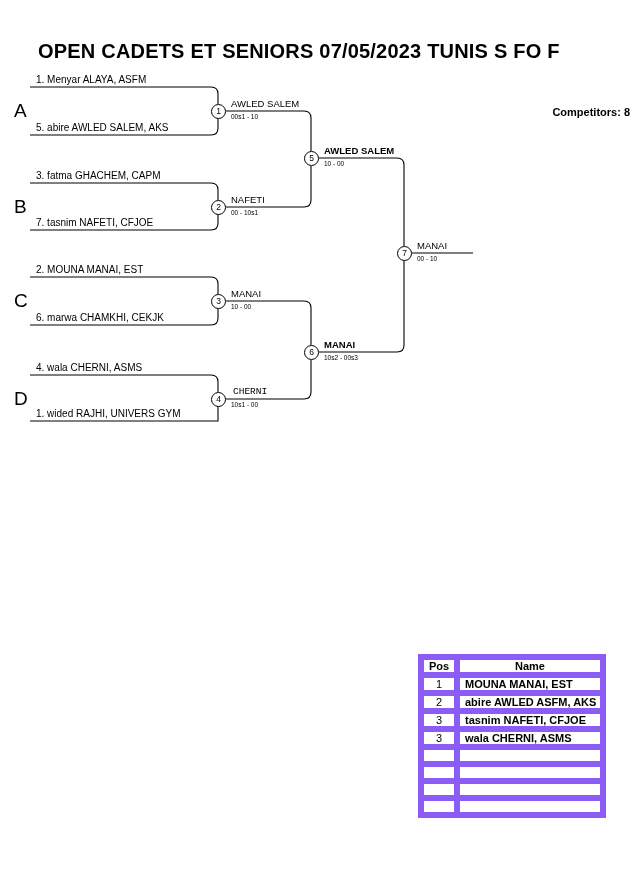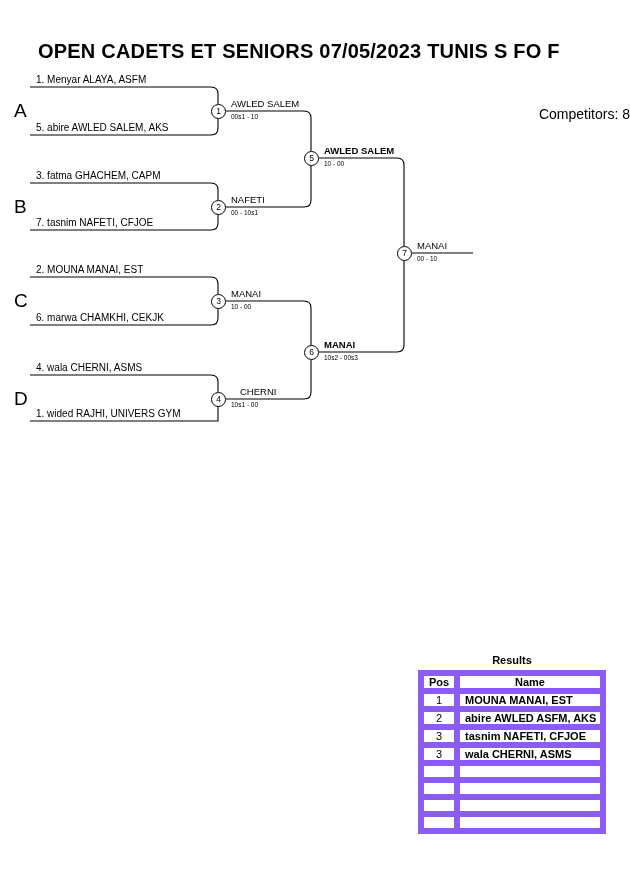--- a/index.html
+++ b/index.html
@@ -25,22 +25,22 @@
     font-size: 20px;
     font-weight: bold;
     letter-spacing: 0.2px;
     white-space: nowrap;
   }
   #competitors-count {
     position: absolute;
     left: 0; top: 66px;
     width: 592px;
     text-align: right;
-    font-size: 14px;
-    font-weight: normal;
+    font-size: 11px;
+    font-weight: bold;
   }
 
   
   #bracket {
     position: absolute;
     left: 0; top: 0;
     width: 630px; height: 470px;
   }
   #bracket-svg {
     position: absolute;
@@ -202,36 +202,35 @@
 
   <div class="win-name" style="left:231px; top:99px;">AWLED SALEM</div>
   <div class="win-score" style="left:231px; top:114px;">00s1 - 10</div>
 
   <div class="win-name" style="left:231px; top:195px;">NAFETI</div>
   <div class="win-score" style="left:231px; top:210px;">00 - 10s1</div>
 
   <div class="win-name" style="left:231px; top:289px;">MANAI</div>
   <div class="win-score" style="left:231px; top:304px;">10 - 00</div>
 
-  <div class="win-name" style="left:240px; top:387px;">CHERNI</div>
+  <div class="win-name" style="left:233px; top:387px;font-family:Liberation Mono, monospace;">CHERNI</div>
   <div class="win-score" style="left:231px; top:402px;">10s1 - 00</div>
 
   <div class="win-name bold" style="left:324px; top:146px;">AWLED SALEM</div>
   <div class="win-score" style="left:324px; top:161px;">10 - 00</div>
 
   <div class="win-name bold" style="left:324px; top:340px;">MANAI</div>
   <div class="win-score" style="left:324px; top:355px;">10s2 - 00s3</div>
 
   <div class="win-name" style="left:417px; top:241px;">MANAI</div>
   <div class="win-score" style="left:417px; top:256px;">00 - 10</div>
 
 </div>
 
 <div id="results-block">
-  <div id="results-title">Results</div>
   <table id="results-table">
     <thead>
       <tr>
         <th class="pos-cell">Pos</th>
         <th>Name</th>
       </tr>
     </thead>
     <tbody id="results-body">
         <tr>
           <td class="pos-cell">1</td>

